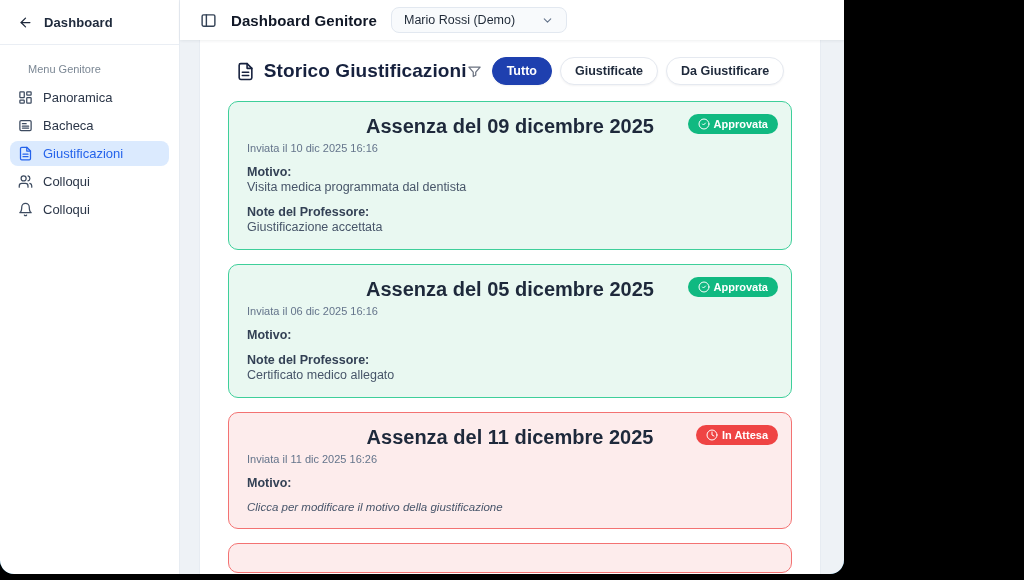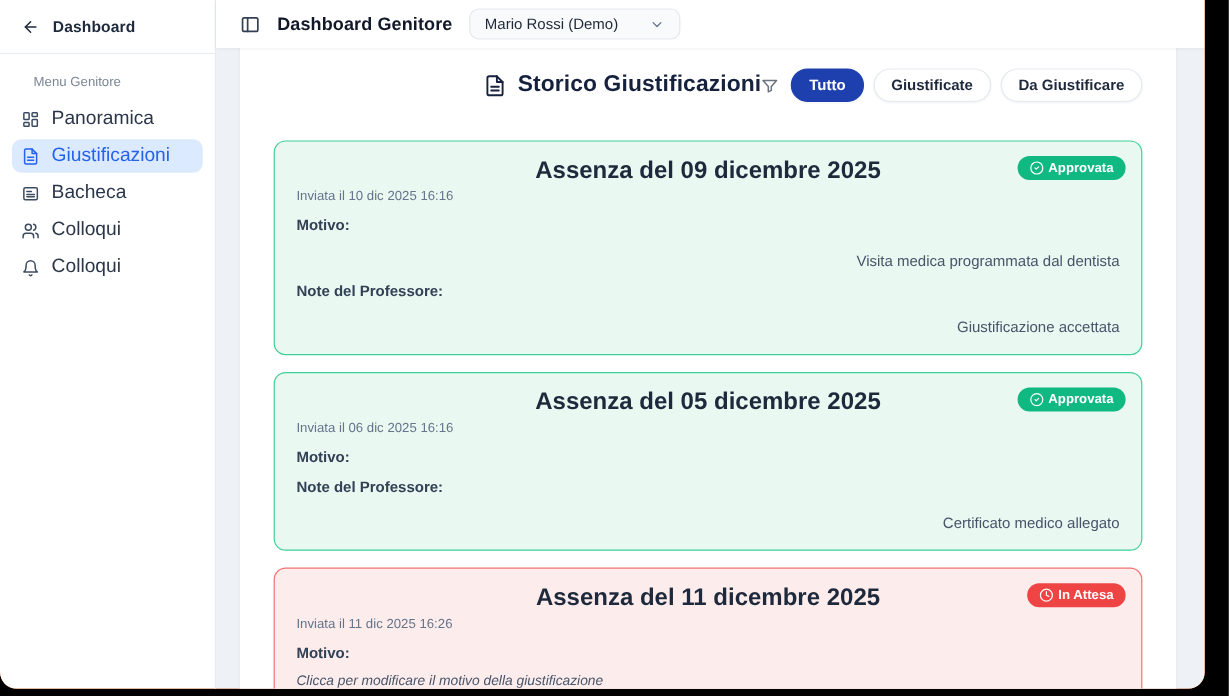--- a/index.html
+++ b/index.html
@@ -1,38 +1,38 @@
 <!DOCTYPE html>
 <html><head>
 <meta charset="utf-8">
 <style>
   * { margin:0; padding:0; box-sizing:border-box; }
   html,body { width:1024px; height:580px; overflow:hidden; }
   body { background:#000; font-family:"Liberation Sans", sans-serif; position:relative; }
   .window {
-    position:absolute; top:0; left:0; width:1004px; height:574px;
-    background:#f97316; border-radius:0 0 14px 14px; overflow:hidden;
+    position:absolute; top:0; left:0; width:844px; height:574px;
+    background:#0369a1; border-radius:0 0 14px 14px; overflow:hidden;
     display:flex;
   }
   
   .sidebar {
     width:180px; min-width:180px; background:#fff; border-right:1px solid #e7ecf2;
     display:flex; flex-direction:column;
   }
   .sidebar-header {
     height:45px; border-bottom:1px solid #eaeef4; display:flex; align-items:center;
     padding:0 18px; gap:11px; cursor:pointer;
   }
   .sidebar-header svg { width:15px; height:15px; stroke:#1e293b; }
   .sidebar-header span { font-size:13px; font-weight:600; color:#1e293b; letter-spacing:.1px; }
   .sidebar-nav { padding:12px 10px; }
   .nav-section { font-size:11px; color:#7b8794; margin:6px 18px 10px; }
   .nav-item {
     display:flex; align-items:center; gap:10px; padding:5px 8px; margin-bottom:3px;
-    border-radius:8px; font-size:16px; color:#2b3648; cursor:pointer;
+    border-radius:8px; font-size:13px; color:#2b3648; cursor:pointer;
   }
   .nav-item svg { width:15px; height:15px; stroke:#3d4b60; flex:0 0 auto; }
   .nav-item.active { background:#dbeafe; color:#2563eb; font-weight:500; }
   .nav-item.active svg { stroke:#2563eb; }
   
   .main-col { flex:1; display:flex; flex-direction:column; min-width:0; }
   .topbar {
     height:40px; background:#fff; display:flex; align-items:center; gap:14px;
     padding:0 20px; box-shadow:0 1px 3px rgba(15,23,42,.07); position:relative; z-index:2;
   }
@@ -42,39 +42,39 @@
     display:flex; align-items:center; gap:26px; background:#f8fafc; border:1px solid #e2e8f0;
     border-radius:8px; padding:5px 12px; font-size:12.5px; color:#1f2937; cursor:pointer;justify-content:flex-end;
   }
   .student-select svg { width:13px; height:13px; stroke:#64748b; }
   
   .content-wrap { flex:1; overflow:hidden; padding:0 24px 0 20px; background:#eef2f6; }
   .panel {
     background:#fff; height:100%; padding:17px 28px 20px;
     box-shadow:0 0 0 1px rgba(226,232,240,.6);
   }
-  .panel-header { display:flex; align-items:center; justify-content:flex-end; margin-bottom:32px; }
+  .panel-header { display:flex; align-items:center; justify-content:center; margin-bottom:16px; }
   .panel-title-box { display:flex; align-items:center; gap:9px; }
   .panel-title-box svg { width:19px; height:19px; stroke:#16213e; }
   .panel-title { font-size:19px; font-weight:700; color:#16213e; letter-spacing:.1px; }
   .filters { display:flex; align-items:center; gap:8px; }
   .filters .funnel { width:15px; height:15px; stroke:#6b7280; margin-right:2px; }
   .pill {
     font-size:12.5px; font-weight:600; padding:6px 14px; border-radius:999px; cursor:pointer;
     background:#fff; color:#1e293b; border:1px solid #e5e9f0; box-shadow:0 1px 2px rgba(15,23,42,.05);
   }
   .pill.active { background:#1e40af; color:#fff; border-color:#1e40af; }
   
   .card { position:relative; border-radius:10px; padding:13px 18px 15px; margin-bottom:14px; }
   .card.approved { background:#e9f8f1; border:1px solid #3ecf9a; }
   .card.pending  { background:#fdecec; border:1px solid #f37272; cursor:pointer; }
   .card-title { font-size:20px; font-weight:700; color:#1e293b;text-align:center; }
   .card-sent { font-size:11px; color:#64748b; margin-top:4px; }
   .card-label { font-size:12.5px; font-weight:700; color:#334155; margin-top:11px; }
-  .card-text { font-size:12.5px; color:#475569; margin-top:16px;text-align:right; }
+  .card-text { font-size:12.5px; color:#475569; margin-top:1px; }
   .card-hint { font-size:11.5px; font-style:italic; color:#47556a; margin-top:11px; }
   .badge {
     position:absolute; top:12px; right:13px; display:flex; align-items:center; gap:4px;
     border-radius:999px; padding:4px 10px; font-size:11px; font-weight:700; color:#fff;
   }
   .badge svg { width:12px; height:12px; stroke:#fff; }
   .badge.approved { background:#10b981;margin-left:20px; }
   .badge.pending { background:#ef4444; }
   svg { fill:none; stroke-width:2; stroke-linecap:round; stroke-linejoin:round; }
 </style>
@@ -97,38 +97,38 @@
       <div class="nav-item">
         <svg viewBox="0 0 24 24">
             <rect x="3" y="3" width="7" height="9" rx="1"></rect>
             <rect x="14" y="3" width="7" height="5" rx="1"></rect>
             <rect x="14" y="12" width="7" height="9" rx="1"></rect>
             <rect x="3" y="16" width="7" height="5" rx="1"></rect>
           </svg>
         <span>Panoramica</span>
       </div>
 
+      <div class="nav-item">
+        <svg viewBox="0 0 24 24">
+            <rect x="3" y="4" width="18" height="16" rx="2"></rect>
+            <line x1="7" y1="9" x2="13" y2="9"></line>
+            <line x1="7" y1="13" x2="17" y2="13"></line>
+            <line x1="7" y1="16" x2="17" y2="16"></line>
+          </svg>
+        <span>Bacheca</span>
+      </div>
+
       <div class="nav-item active">
         <svg viewBox="0 0 24 24">
             <path d="M14 2H6a2 2 0 0 0-2 2v16a2 2 0 0 0 2 2h12a2 2 0 0 0 2-2V8z"></path>
             <polyline points="14 2 14 8 20 8"></polyline>
             <line x1="8" y1="13" x2="16" y2="13"></line>
             <line x1="8" y1="17" x2="16" y2="17"></line>
           </svg>
         <span>Giustificazioni</span>
-      </div>
-
-      <div class="nav-item">
-        <svg viewBox="0 0 24 24">
-            <rect x="3" y="4" width="18" height="16" rx="2"></rect>
-            <line x1="7" y1="9" x2="13" y2="9"></line>
-            <line x1="7" y1="13" x2="17" y2="13"></line>
-            <line x1="7" y1="16" x2="17" y2="16"></line>
-          </svg>
-        <span>Bacheca</span>
       </div>
 
       <div class="nav-item">
         <svg viewBox="0 0 24 24">
             <path d="M16 21v-2a4 4 0 0 0-4-4H6a4 4 0 0 0-4 4v2"></path>
             <circle cx="9" cy="7" r="4"></circle>
             <path d="M22 21v-2a4 4 0 0 0-3-3.87"></path>
             <path d="M16 3.13a4 4 0 0 1 0 7.75"></path>
           </svg>
         <span>Colloqui</span>

